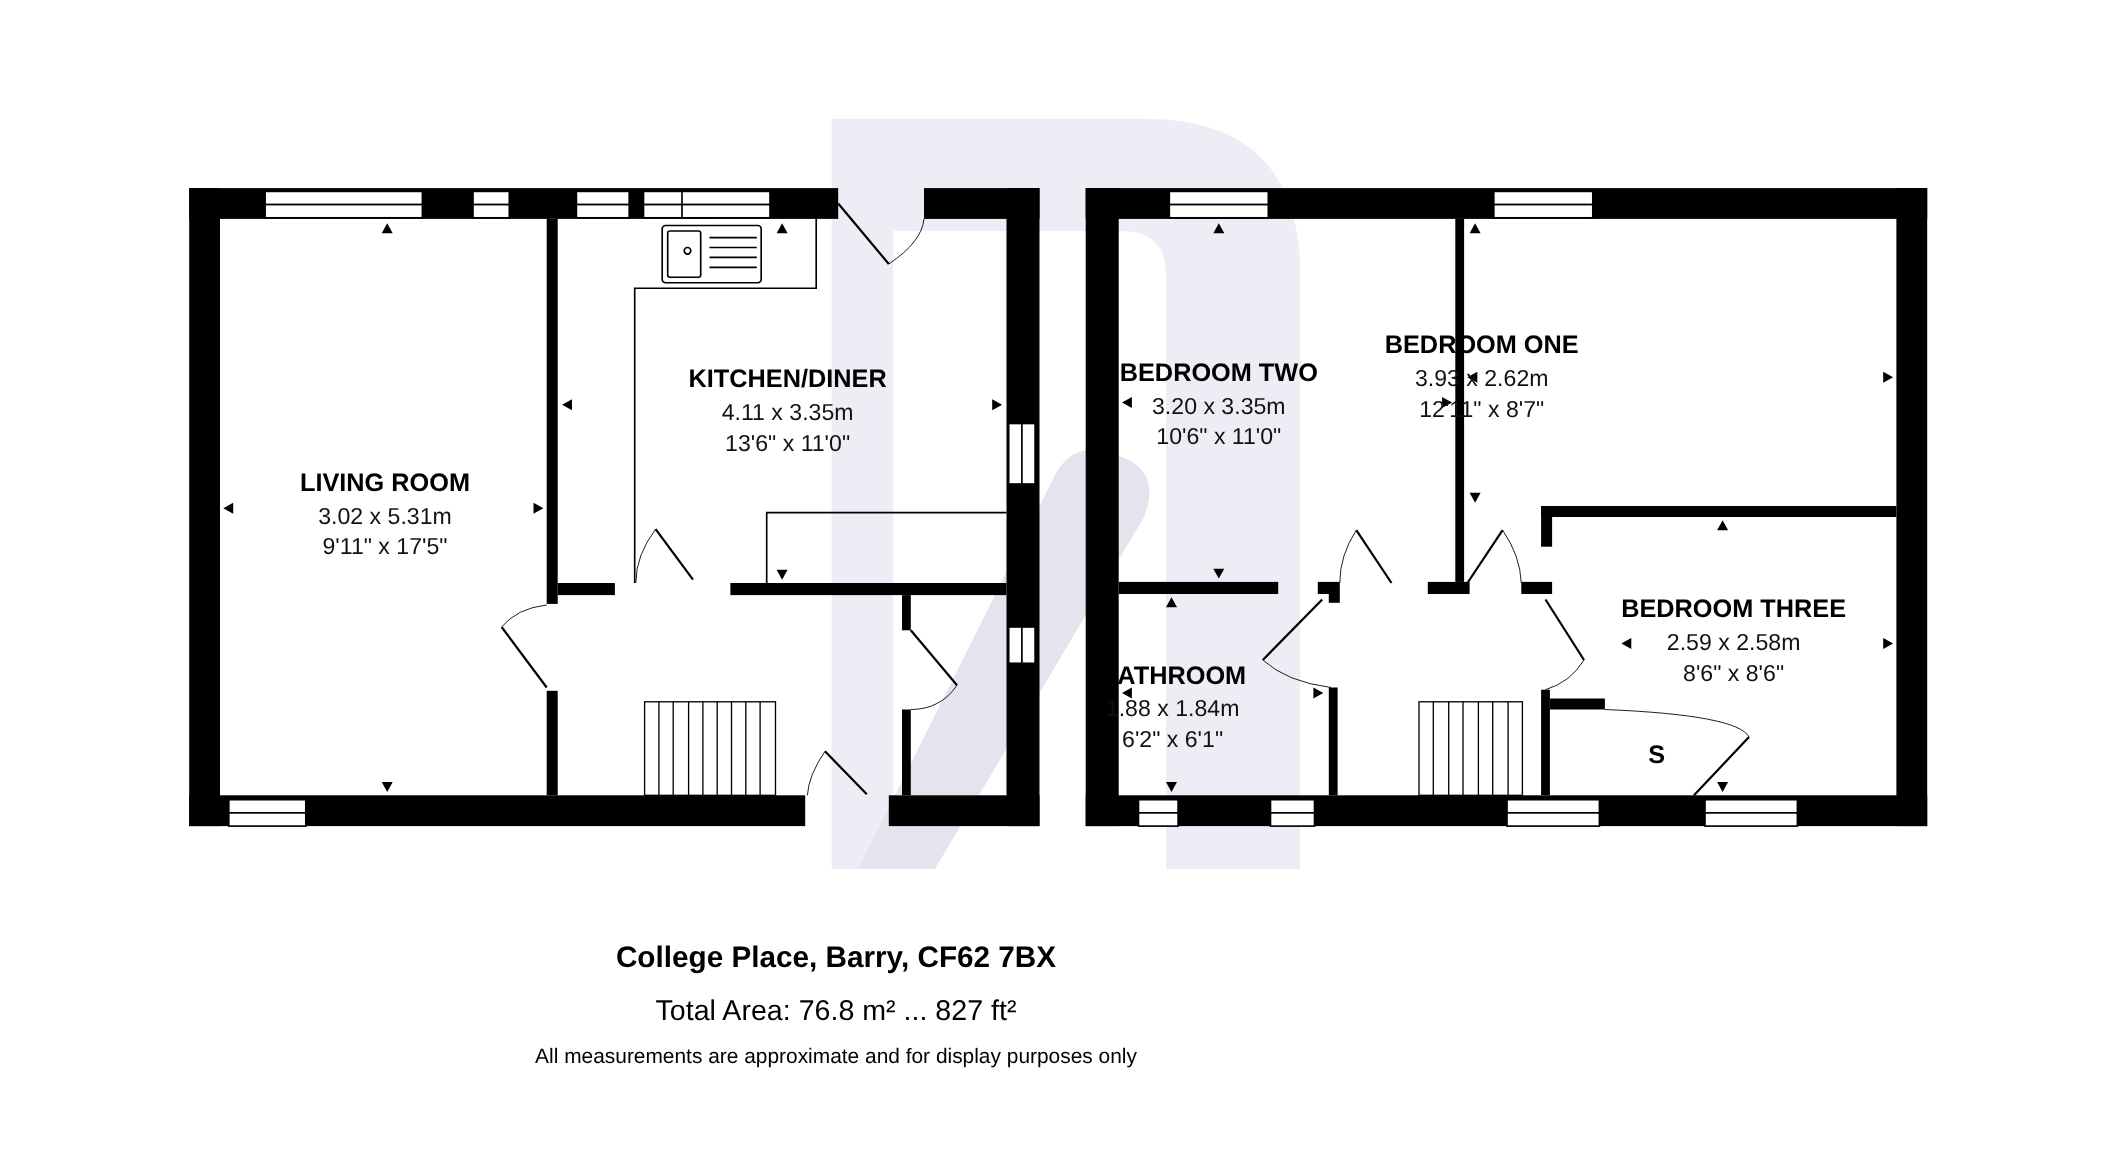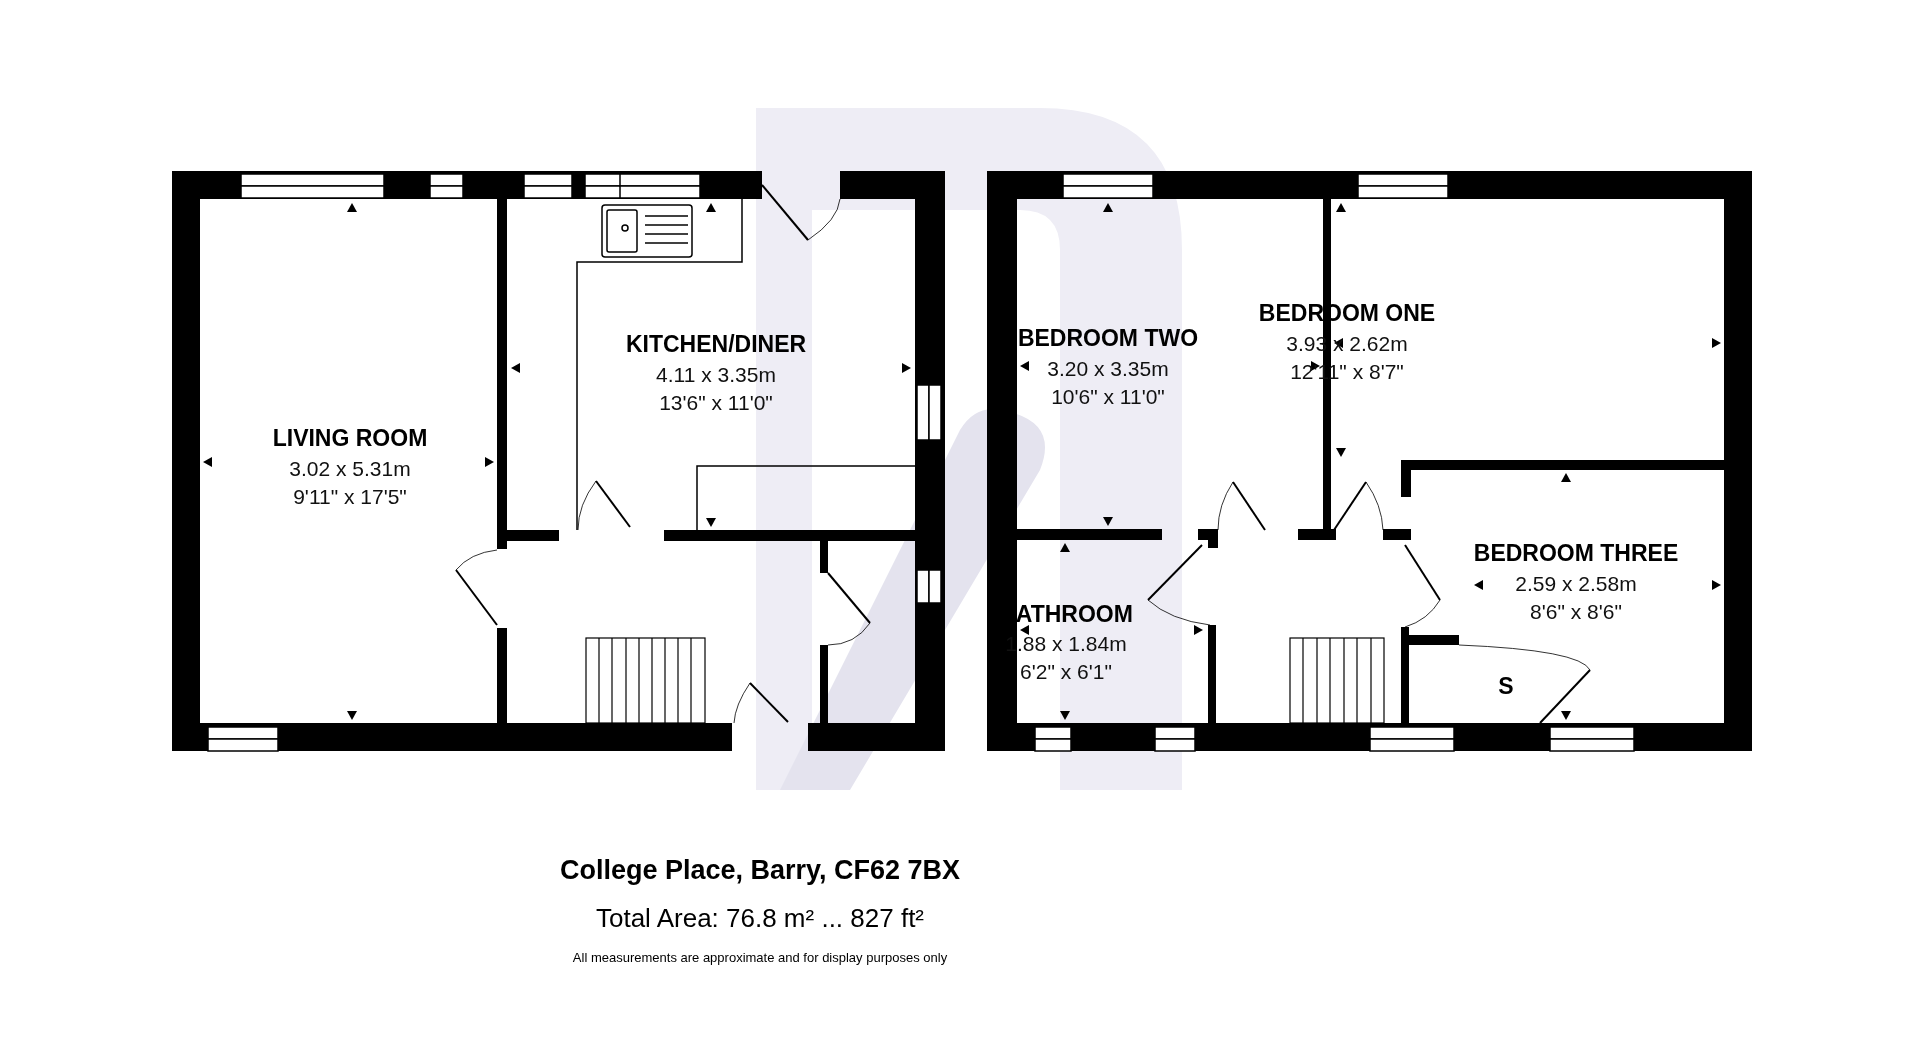--- a/index.html
+++ b/index.html
@@ -4,21 +4,21 @@
   <style>
     html, body { margin: 0; padding: 0; background: #ffffff; }
     body { width: 1920px; height: 1055px; position: relative; overflow: hidden;
            font-family: "Liberation Sans", sans-serif; color: #000; }
     #plan { position: absolute; left: 0; top: 0; width: 1920px; height: 1055px; }
     .room-name { font-family: "Liberation Sans", sans-serif; font-weight: bold; font-size: 23px; fill: #000; }
     .room-dim  { font-family: "Liberation Sans", sans-serif; font-size: 21px; fill: #111; }
     .footer { position: absolute; left: 0; width: 1520px; text-align: center; }
     .addr { top: 855px; font-weight: bold; font-size: 27px; }
     .area { top: 903px; font-size: 26px; }
-    .note { top: 950px; font-size: 13px; }
+    .note { top: 950px; font-size: 19px; }
   </style>
 </head>
 <body>
 
 <svg id="plan" viewBox="0 0 1920 1055" xmlns="http://www.w3.org/2000/svg">
 
   <g fill="#eeedf5">
     <path d="M756 108 L1040 108 Q1182 108 1182 250 L1182 790 L1060 790 L1060 250 Q1060 210 1020 210 L812 210 L812 790 L756 790 Z"></path>
     <path d="M1000 410 Q1060 420 1040 470 L850 790 L780 790 L960 430 Q975 405 1000 410 Z" fill="#e4e3ee"></path>
   </g>

